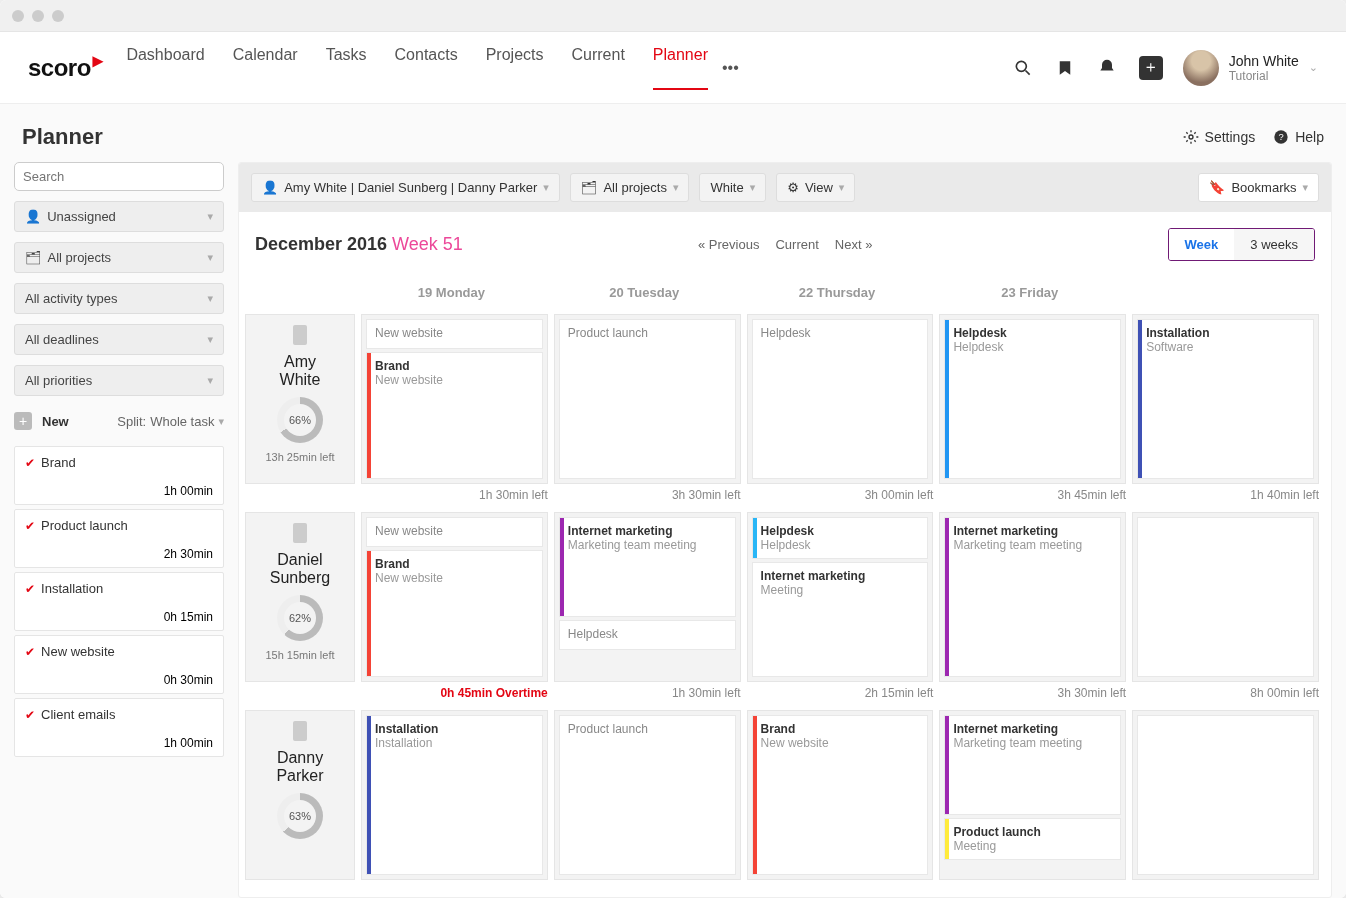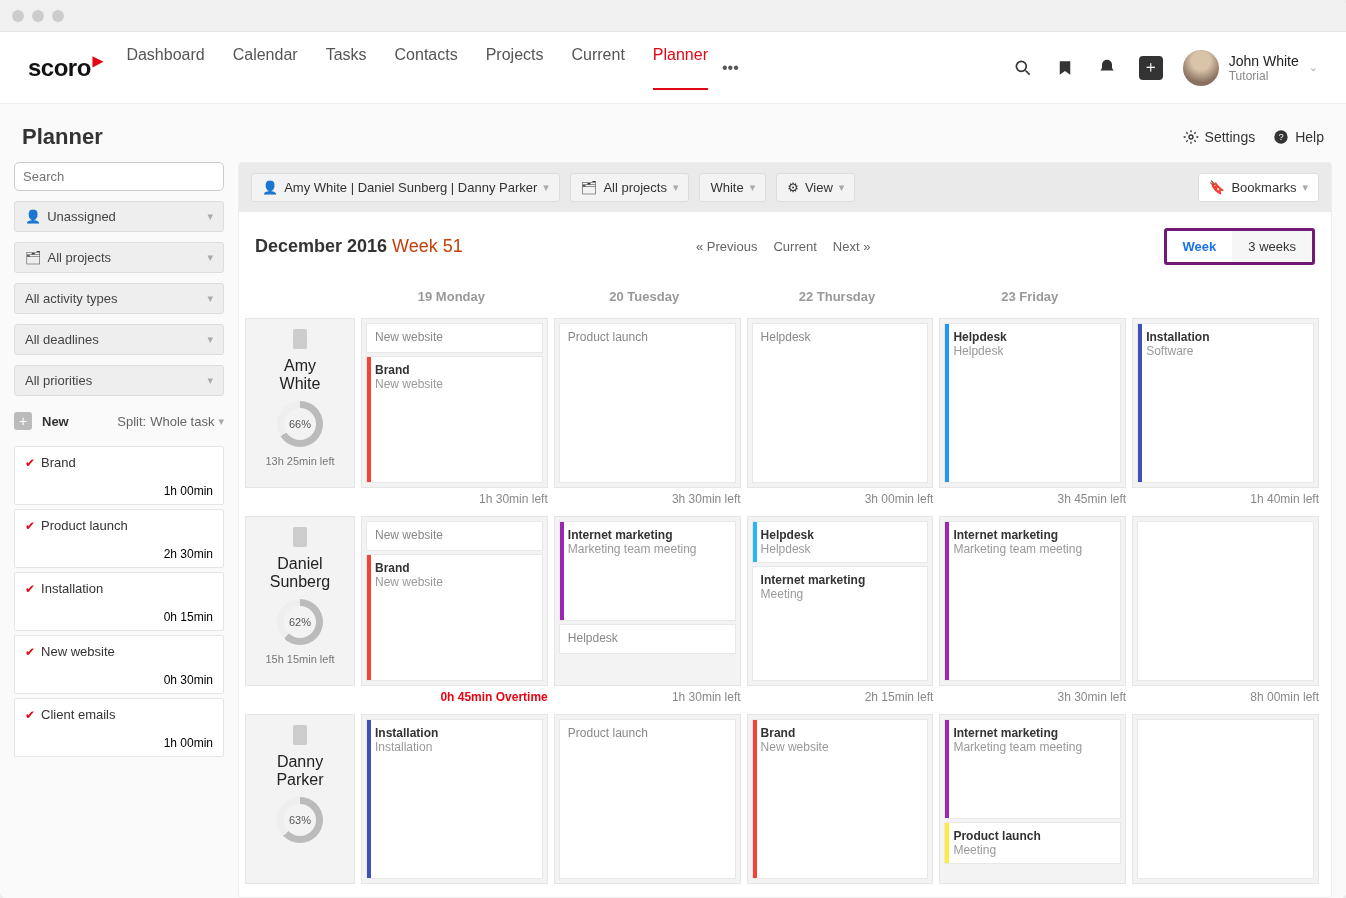--- a/index.html
+++ b/index.html
@@ -43,21 +43,21 @@
 .task-card .tdur { font-size:12px; color:#000000; text-align:right; margin-top:14px; }
 .main { flex:1; display:flex; flex-direction:column; background:#fff; border:1px solid #eee; border-radius:3px; overflow:hidden; }
 .toolbar { background:#eaeaea; padding:10px 12px; display:flex; gap:10px; align-items:center; }
 .pill { background:#f3f3f3; border:1px solid #ddd; border-radius:3px; padding:6px 10px; font-size:13px; color:#333; display:flex; align-items:center; gap:6px; cursor:pointer; }
 .toolbar-spacer { flex:1; }
 .range-row { display:flex; align-items:center; padding:16px 16px 10px 16px; gap:20px; }
 .range-title { font-size:18px; }
 .range-title b { font-weight:700; }
 .range-nav { display:flex; gap:16px; font-size:13px; color:#666; margin-left:auto; margin-right:auto; position:relative; left:-30px; }
 .range-nav span { cursor:pointer; }
-.seg { display:flex; border:3px solid #701a75; border-radius:3px; overflow:hidden; }
+.seg { display:flex; border:1px solid #701a75; border-radius:3px; overflow:hidden; }
 .seg button { background:#f6f6f6; border:none; padding:8px 16px; font-size:13px; cursor:pointer; color:#333; }
 .seg button.active { background:#fff; color:#1a73e8; font-weight:600; }
 .grid { flex:1; overflow:auto; }
 .days-header { display:grid; grid-template-columns: 110px repeat(5, 1fr); padding: 6px 12px 6px 6px; }
 .days-header .dh { text-align:center; color:#999; font-size:13px; font-weight:600; padding:8px 0; }
 .row-person { display:grid; grid-template-columns: 110px repeat(5, 1fr); gap:6px; padding:0 12px 0 6px; align-items:start; }
 .person-cell { background:#f3f3f3; border:1px solid #e5e5e5; padding:10px 8px; display:flex; flex-direction:column; align-items:center; gap:8px; min-height:170px; }
 .person-name { font-size:16px; font-weight:400; text-align:center; color:#222; }
 .donut { width:46px; height:46px; border-radius:50%; display:flex; align-items:center; justify-content:center; font-size:11px; color:#555; position:relative; }
 .donut::before { content:""; position:absolute; inset:0; border-radius:50%; background: conic-gradient(#bbb var(--p,0%), #eee 0); }
@@ -269,21 +269,21 @@
               </div>
             <div class="toolbar-spacer"></div>
             <div class="pill" style="background:#fff">
                 <span>🔖</span>
                 <span>Bookmarks</span>
                 <span class="chev">▾</span>
               </div>
           </div>
 
           <div class="range-row">
-            <div class="range-title"><b>December 2016</b> <span style="color:#c2410c">Week 51</span></div>
+            <div class="range-title"><b>December 2016</b> <span style="color:#ec4899">Week 51</span></div>
             <div class="range-nav">
               <span>« Previous</span>
               <span>Current</span>
               <span>Next »</span>
             </div>
             <div class="seg">
               <button class="active">Week</button>
               <button>3 weeks</button>
             </div>
           </div>

